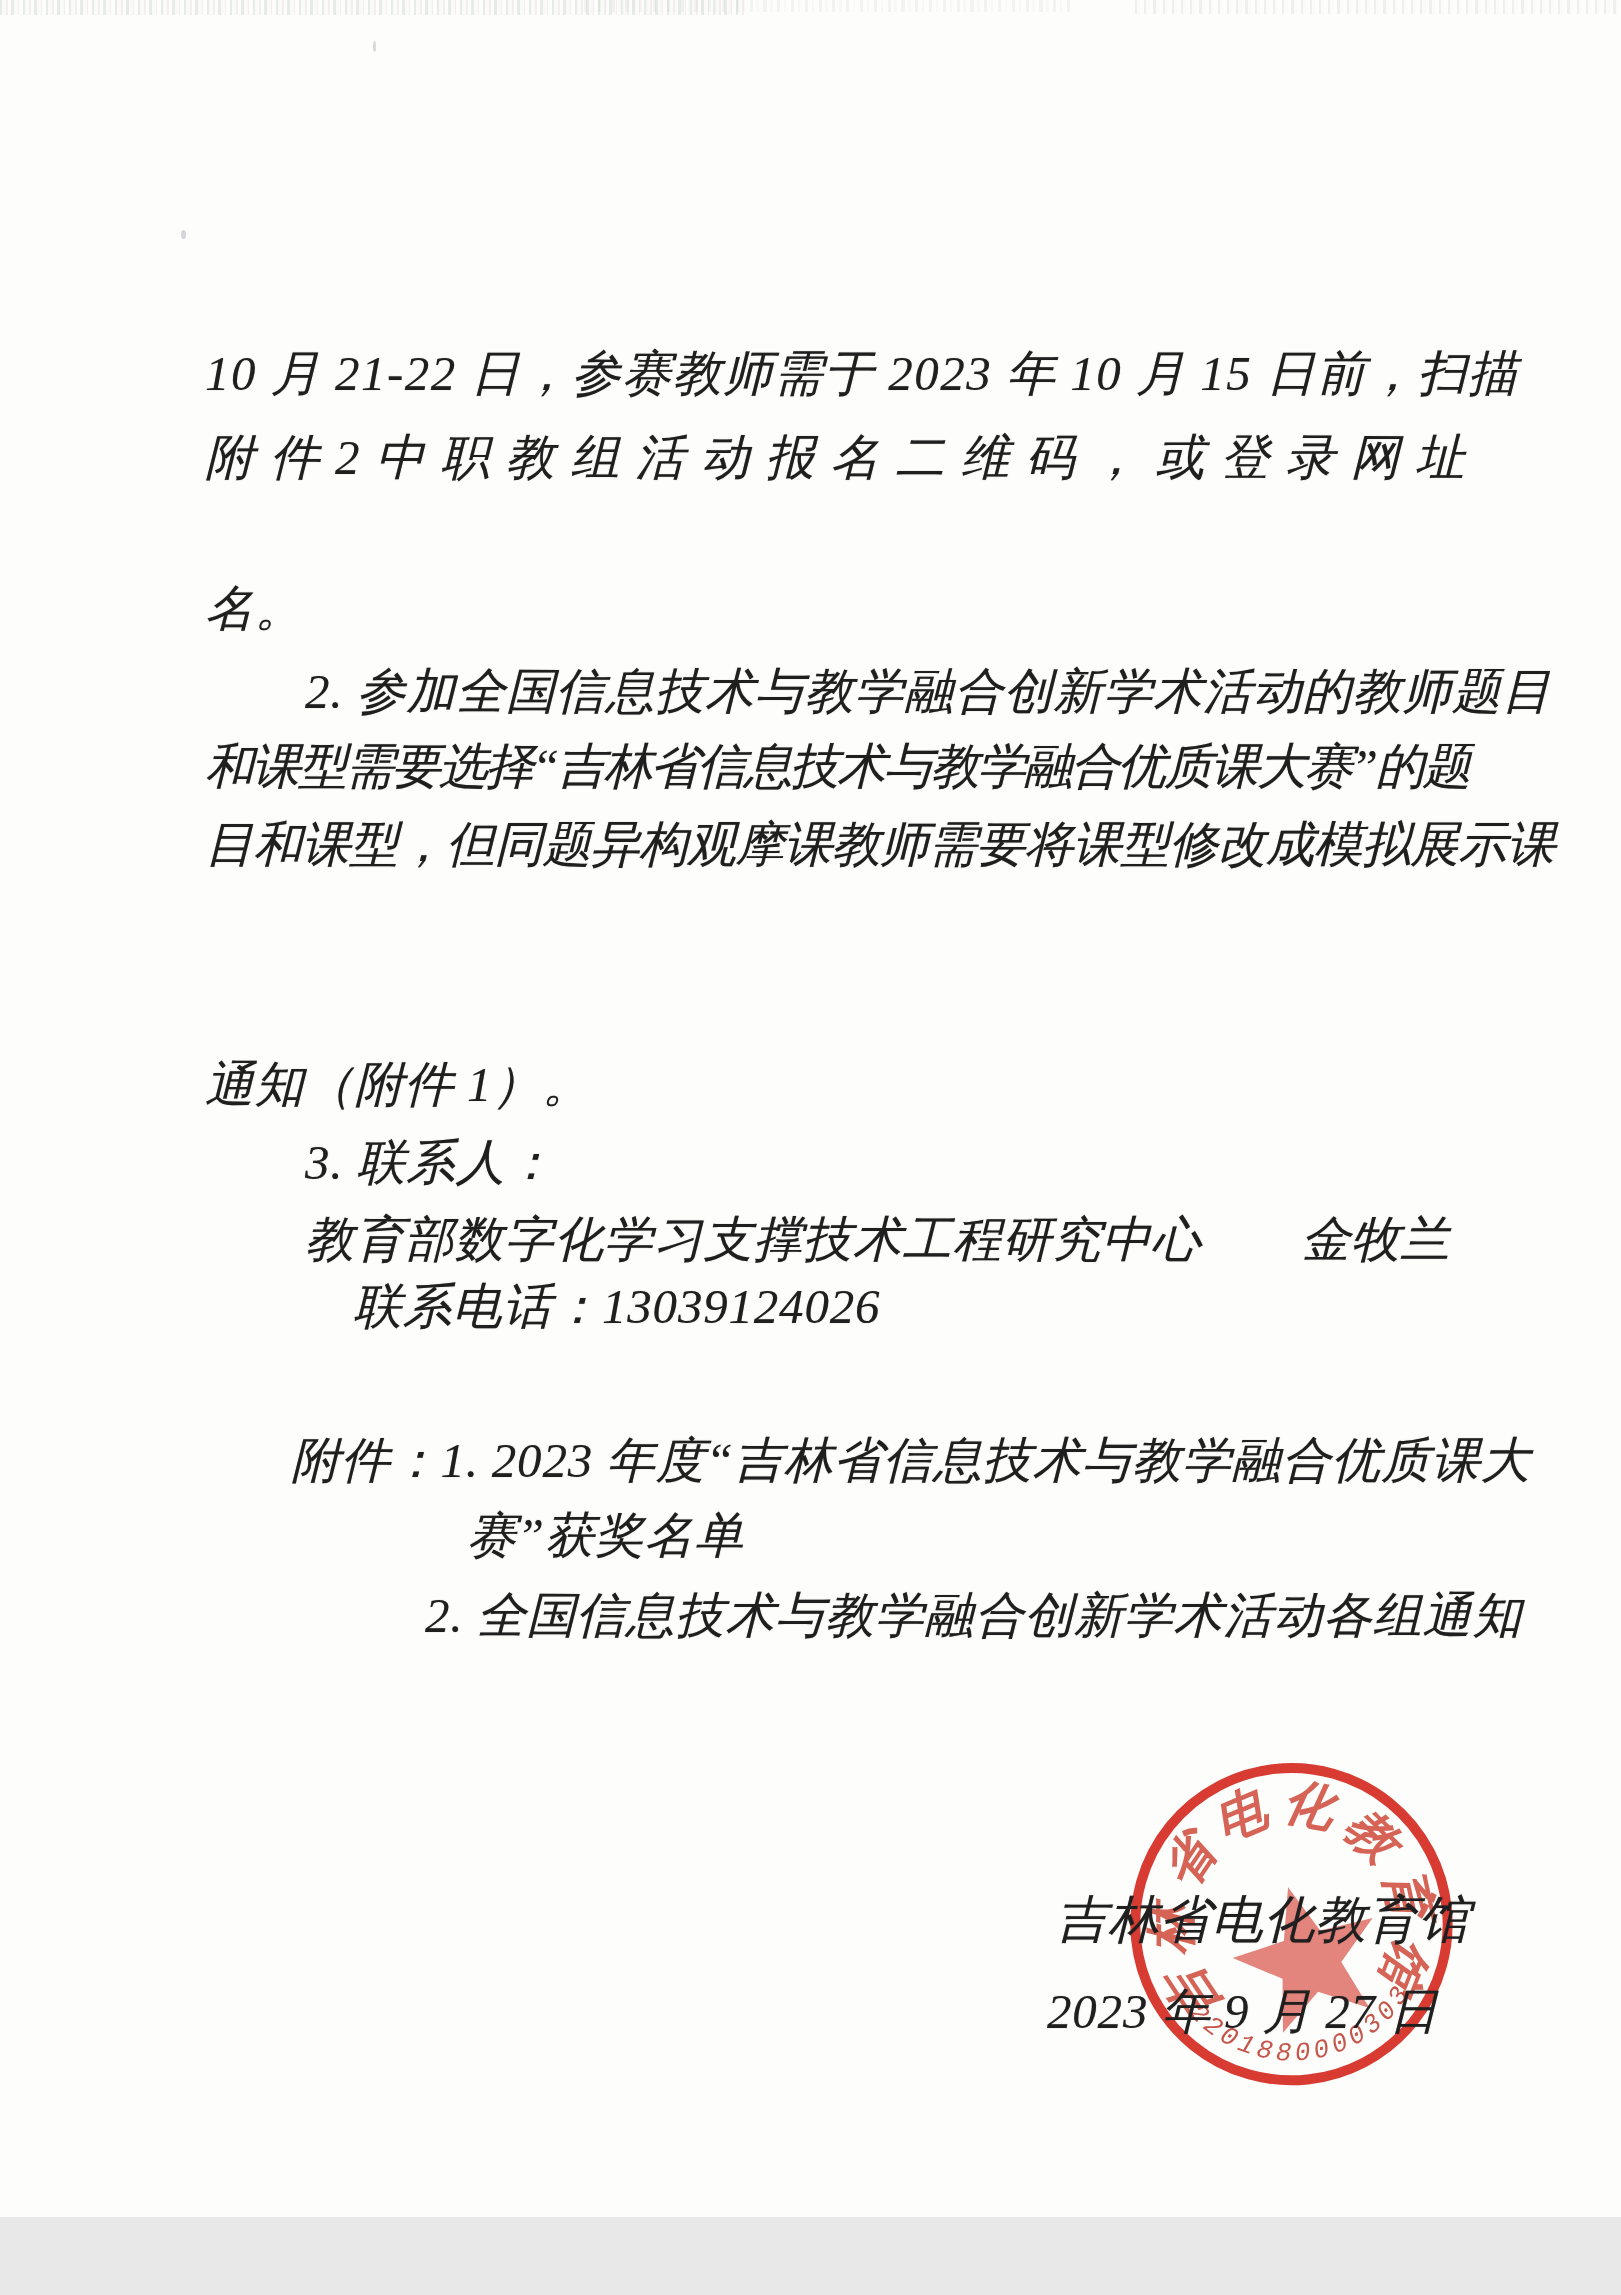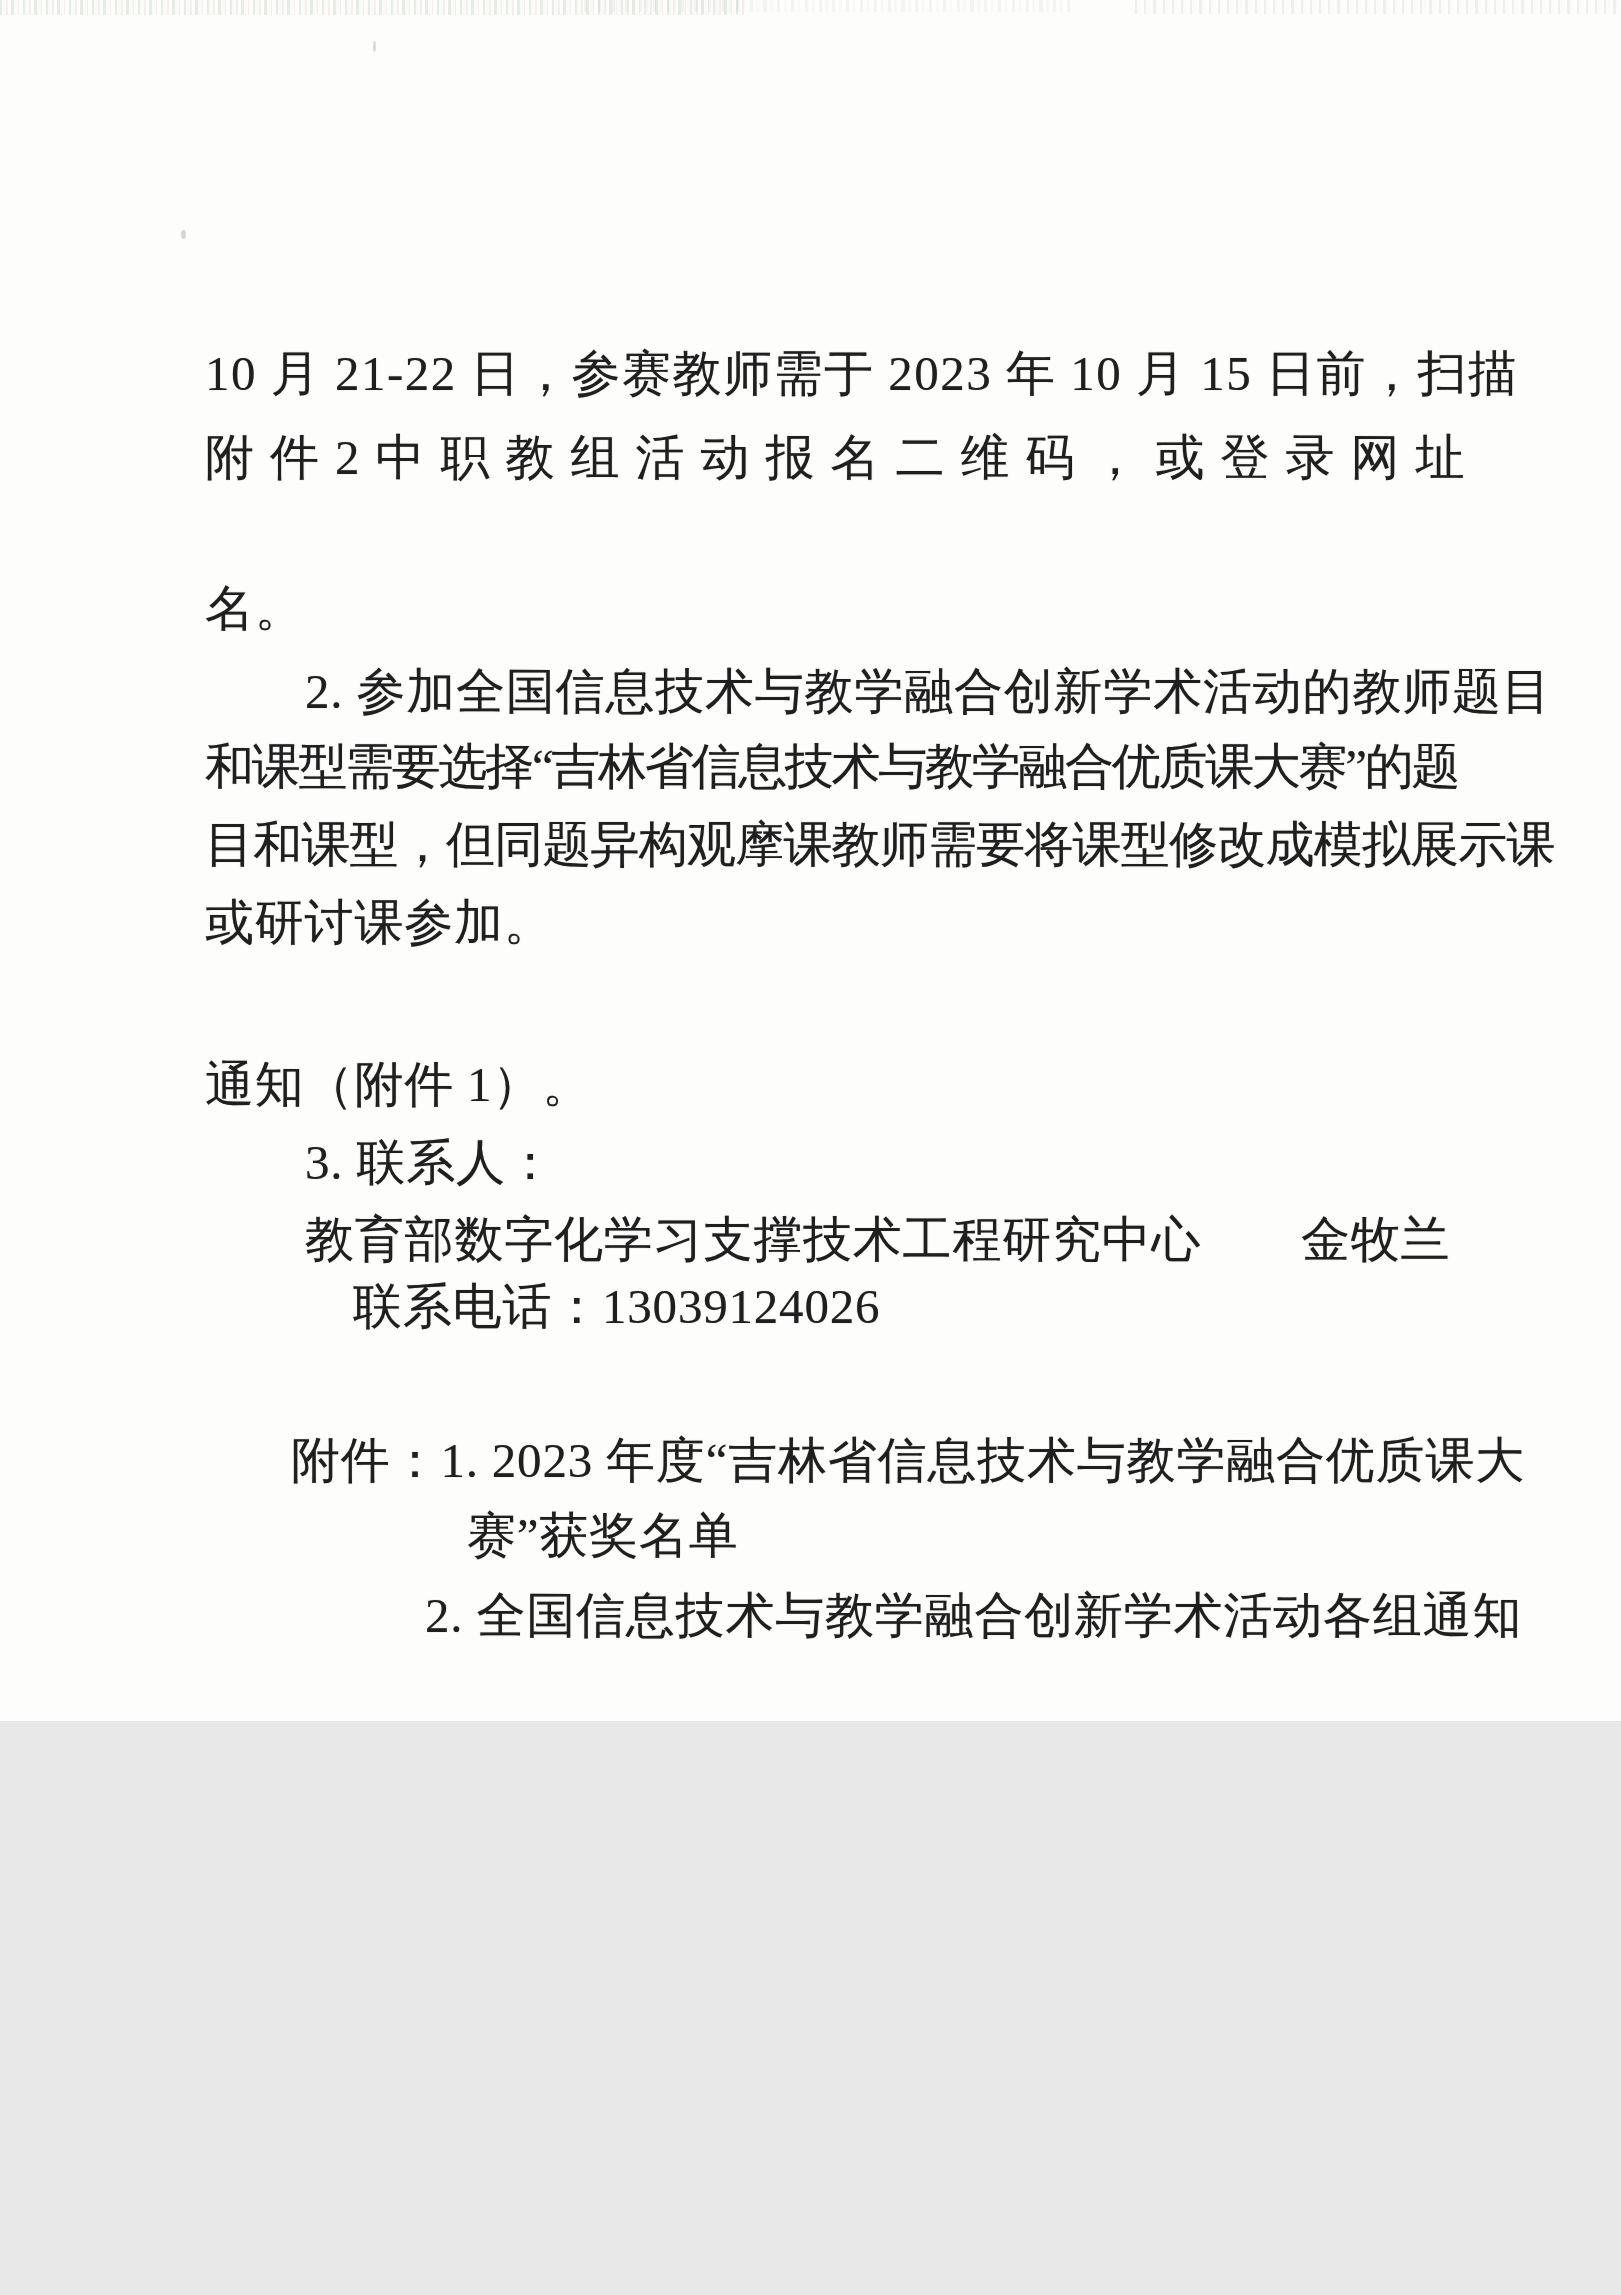--- a/index.html
+++ b/index.html
@@ -1,18 +1,18 @@
 <!DOCTYPE html>
 <html style="font-size:12.2px"><head>
 <meta charset="utf-8">
 <style>
   html,body{margin:0;padding:0;background:#e8e8e8;}
   .page{
-    position:relative;width:1621px;height:1721px;background:#fdfdfc;overflow:hidden;
-    font-family:"Liberation Serif","DejaVu Serif",serif;color:#1f1f1f;
+    position:relative;width:1621px;height:2217px;background:#fdfdfc;overflow:hidden;
+    font-family:"Liberation Serif","DejaVu Serif",serif;color:#1f1f1f;font-style:italic;
   }
   
   .noise{position:absolute;top:0;left:0;height:12.2px;filter:blur(0.5px);}
   .noise-a{width:46%;height:15.3px;opacity:.55;
     background:repeating-linear-gradient(90deg,
       rgba(140,165,135,.35) 0 2.3px, rgba(225,228,220,.18) 2.3px 6.1px,
       rgba(185,150,150,.25) 6.1px 7.7px, rgba(255,255,255,0) 7.7px 11.5px);}
   .noise-b{left:36%;width:30%;opacity:.35;
     background:repeating-linear-gradient(90deg,
       rgba(160,175,155,.3) 0 3.1px, rgba(255,255,255,0) 3.1px 6.9px,
@@ -64,21 +64,20 @@
   <div class="noise noise-c"></div>
   <div class="speck speck-1"></div>
   <div class="speck speck-2"></div>
 
   <div class="ln l1">10 月 21-22 日，参赛教师需于 2023 年 10 月 15 日前，扫描</div>
   <div class="ln l2">附件2中职教组活动报名二维码，或登录网址</div>
   <div class="ln l4">名。</div>
   <div class="ln l5">2. 参加全国信息技术与教学融合创新学术活动的教师题目</div>
   <div class="ln l6">和课型需要选择“吉林省信息技术与教学融合优质课大赛”的题</div>
   <div class="ln l7">目和课型，但同题异构观摩课教师需要将课型修改成模拟展示课</div>
-  <div class="ln l8">或研讨课参加。</div>
   <div class="ln l10">通知（附件 1）。</div>
   <div class="ln l11">3. 联系人：</div>
   <div class="ln l12">教育部数字化学习支撑技术工程研究中心　　金牧兰</div>
   <div class="ln l13">联系电话：13039124026</div>
 
   <div class="ln a1">附件：1. 2023 年度“吉林省信息技术与教学融合优质课大</div>
   <div class="ln a2">赛”获奖名单</div>
   <div class="ln a3">2. 全国信息技术与教学融合创新学术活动各组通知</div>
 
   <svg class="seal" viewBox="0 0 520 530" xmlns="http://www.w3.org/2000/svg">

